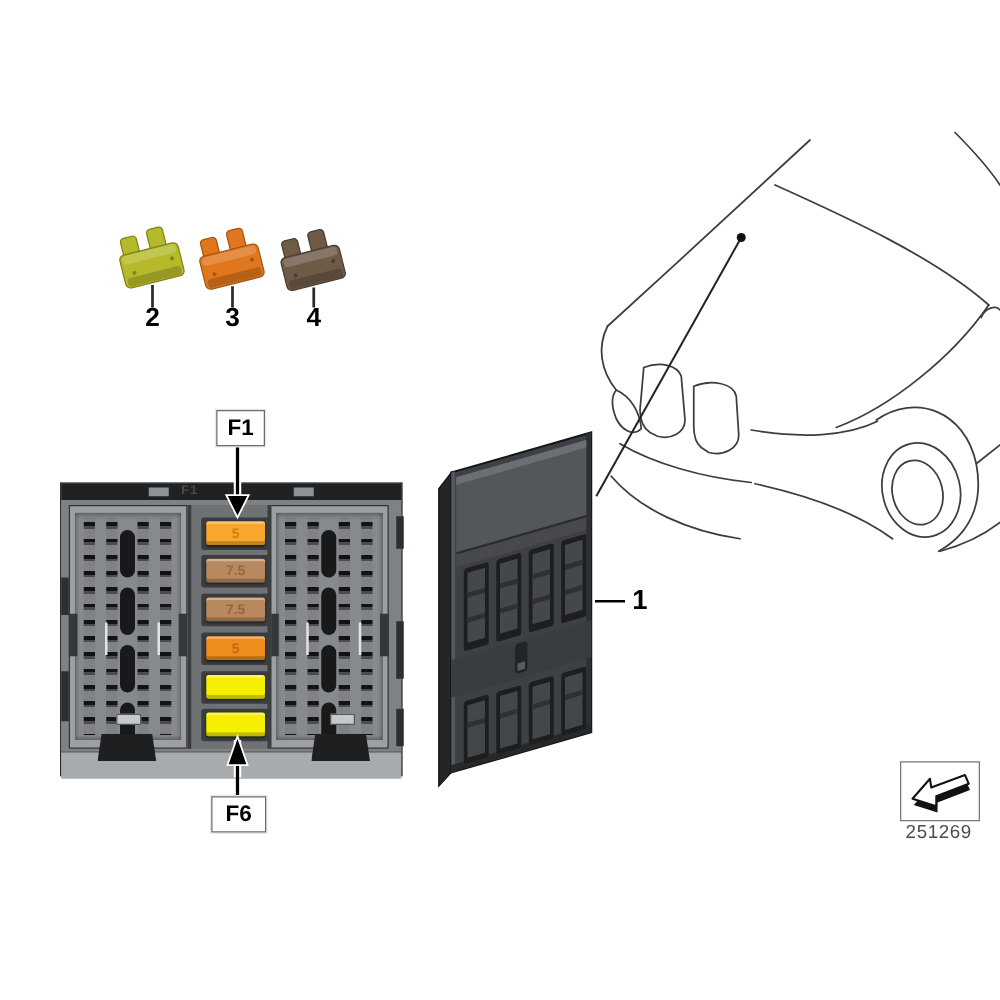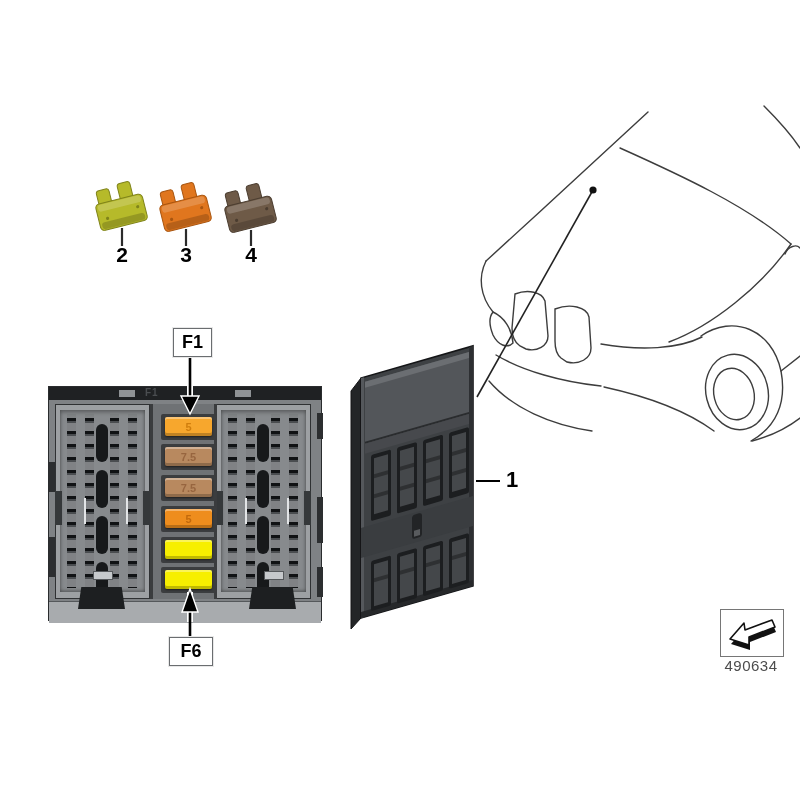--- a/index.html
+++ b/index.html
@@ -274,15 +274,15 @@
   <div class="cobox" style="left:169px;top:637px;width:42px;height:27px">
     <span>F6</span>
   </div>
 
   <div class="thumb">
     <svg width="54" height="38" viewBox="0 0 54 38">
       <path d="M6,30 L20,14 L21,21 L48,11 L51,18 L25,28 L25,36 Z" fill="#111"></path>
       <path d="M5,25 L19,9 L20,16 L47,6 L50,13 L24,23 L24,31 Z" fill="#fff" stroke="#111" stroke-width="1.6" stroke-linejoin="round"></path>
     </svg>
   </div>
-  <div class="dnum">490634</div>
+  <div class="dnum">251269</div>
 
 </div>
 
 </body></html>

